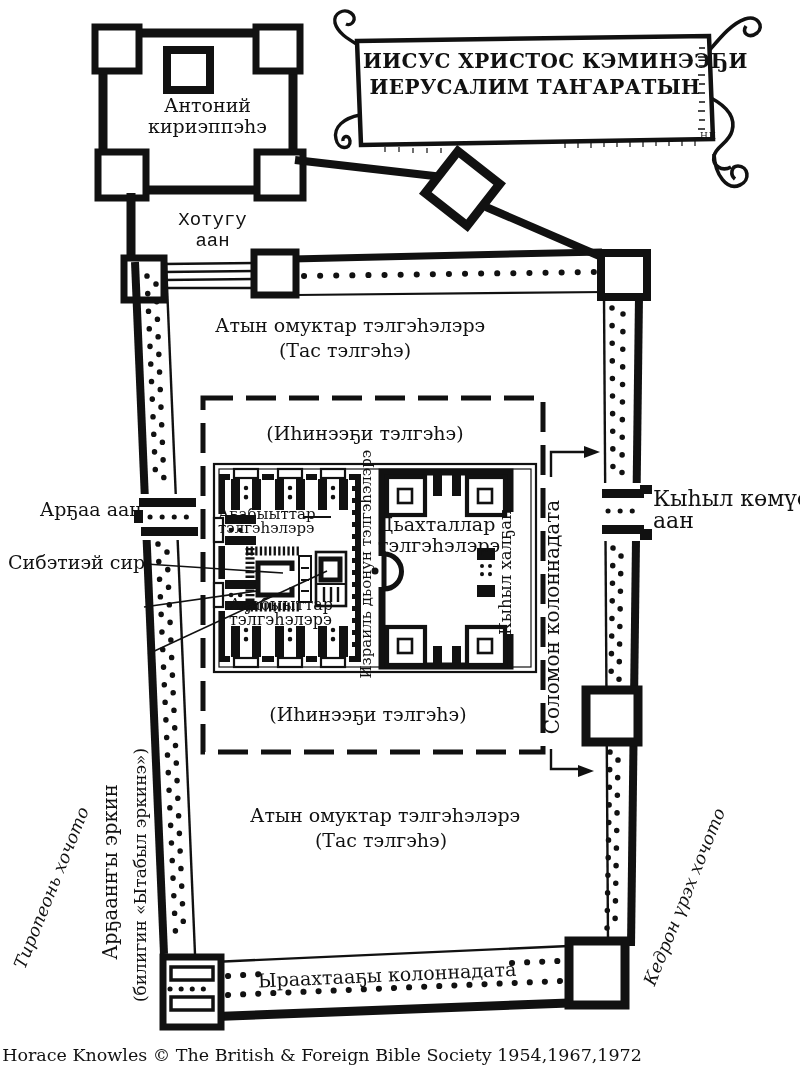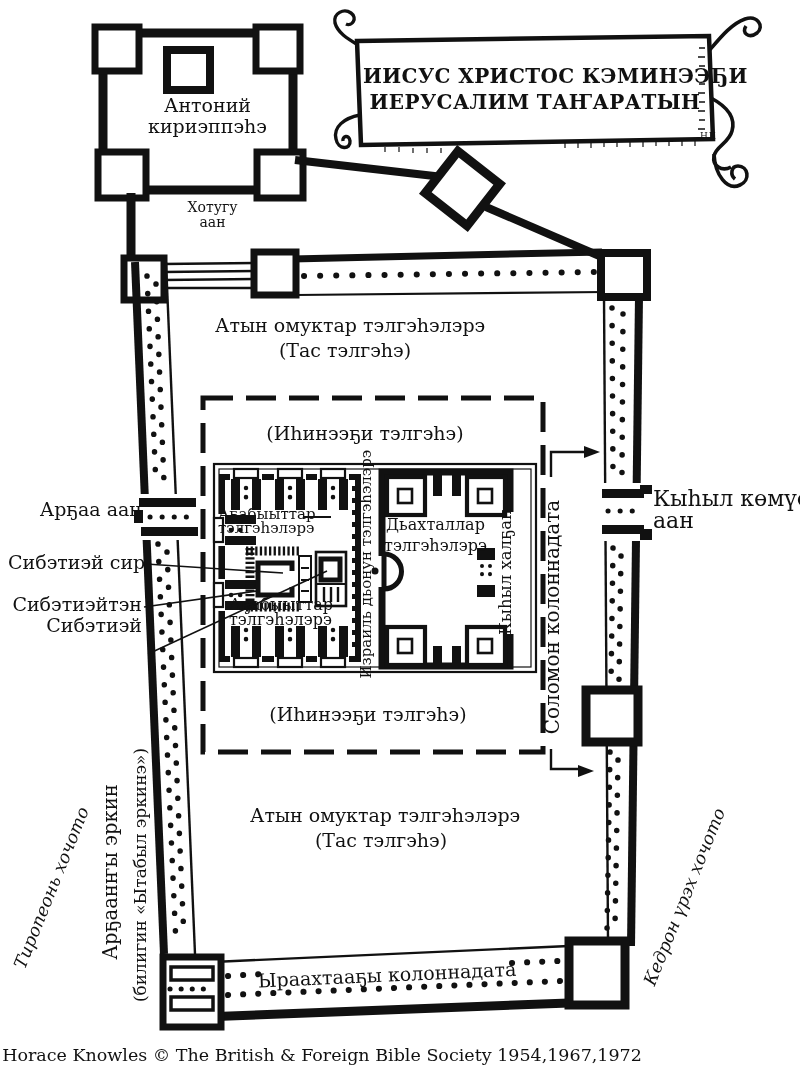--- a/index.html
+++ b/index.html
@@ -216,66 +216,62 @@
     <line class="ink" stroke-width="2" x1="303" y1="517" x2="331" y2="517"></line>
   </g>
 
   <g>
     <line class="ink" stroke-width="1.6" x1="146" y1="564" x2="283" y2="573"></line>
     <line class="ink" stroke-width="1.6" x1="144" y1="607" x2="257" y2="591"></line>
     <line class="ink" stroke-width="1.6" x1="148" y1="654" x2="327" y2="571"></line>
   </g>
 </svg>
 
-<div class="lbl bannerTitle" style="left:363px;top:48px;width:344px;margin-top:15px;">
+<div class="lbl bannerTitle" style="left:363px;top:48px;width:344px;">
   <div>ИИСУС ХРИСТОС КЭМИНЭЭҔИ</div>
   <div>ИЕРУСАЛИМ ТАҤАРАТЫН</div>
 </div>
 <div class="lbl" style="left:700px;top:132px;font-size:9px;font-weight:normal;letter-spacing:1px;">НК</div>
 
 <div class="lbl" style="left:140px;top:95px;width:135px;font-size:19px;">
   <div>Антоний</div>
   <div>кириэппэһэ</div>
 </div>
 
-<div class="lbl" style="left:160px;top:200px;width:105px;font-size:14px;">
+<div class="lbl" style="left:160px;top:210px;width:105px;font-size:19px;font-family:Liberation Mono, monospace;">
   <div>Хотугу</div>
   <div>аан</div>
 </div>
 
 <div class="lbl" style="left:215px;top:313px;width:260px;font-size:19px;line-height:25px;">
   <div>Атын омуктар тэлгэһэлэрэ</div>
   <div>(Тас тэлгэһэ)</div>
 </div>
 
 <div class="lbl" style="left:255px;top:423px;width:220px;font-size:19px;">(Иһинээҕи тэлгэһэ)</div>
 
 <div class="lbl rt" style="left:30px;top:499px;width:112px;font-size:19px;">Арҕаа аан</div>
 
 <div class="lbl rt" style="left:8px;top:552px;width:136px;font-size:19px;">Сибэтиэй сир</div>
 
-<div class="lbl rt" style="left:12px;top:594px;width:130px;font-size:19px;">
-  <div>Сибэтиэйтэн</div>
-  <div>Сибэтиэй</div>
-</div>
 
 
 <div class="lbl lt" style="left:218px;top:507px;width:98px;font-size:15px;line-height:14px;">
   <div>Аҕабыыттар</div>
   <div>тэлгэһэлэрэ</div>
 </div>
 
 <div class="lbl lt" style="left:229px;top:597px;width:105px;font-size:16px;line-height:15px;">
   <div>Аҕабыыттар</div>
   <div>тэлгэһэлэрэ</div>
 </div>
 
 <div class="lbl vert" style="left:366px;top:571px;width:215px;font-size:15px;transform:translate(-50%,-50%) rotate(-90deg);">Израиль дьонун тэлгэһэлэрэ</div>
 
-<div class="lbl" style="left:378px;top:514px;width:115px;font-size:16px;line-height:21px;">
+<div class="lbl" style="left:378px;top:514px;width:115px;font-size:19px;line-height:21px;">
   <div>Дьахталлар</div>
   <div>тэлгэһэлэрэ</div>
 </div>
 
 <div class="lbl vert" style="left:506px;top:572px;width:130px;font-size:16.5px;transform:translate(-50%,-50%) rotate(-90deg);">Кыһыл халҕан</div>
 
 <div class="lbl vert" style="left:552px;top:617px;width:280px;font-size:20px;transform:translate(-50%,-50%) rotate(-90deg);">Соломон колоннадата</div>
 
 <div class="lbl lt" style="left:653px;top:488px;width:145px;font-size:22px;line-height:22px;">
   <div>Кыһыл көмүс</div>

